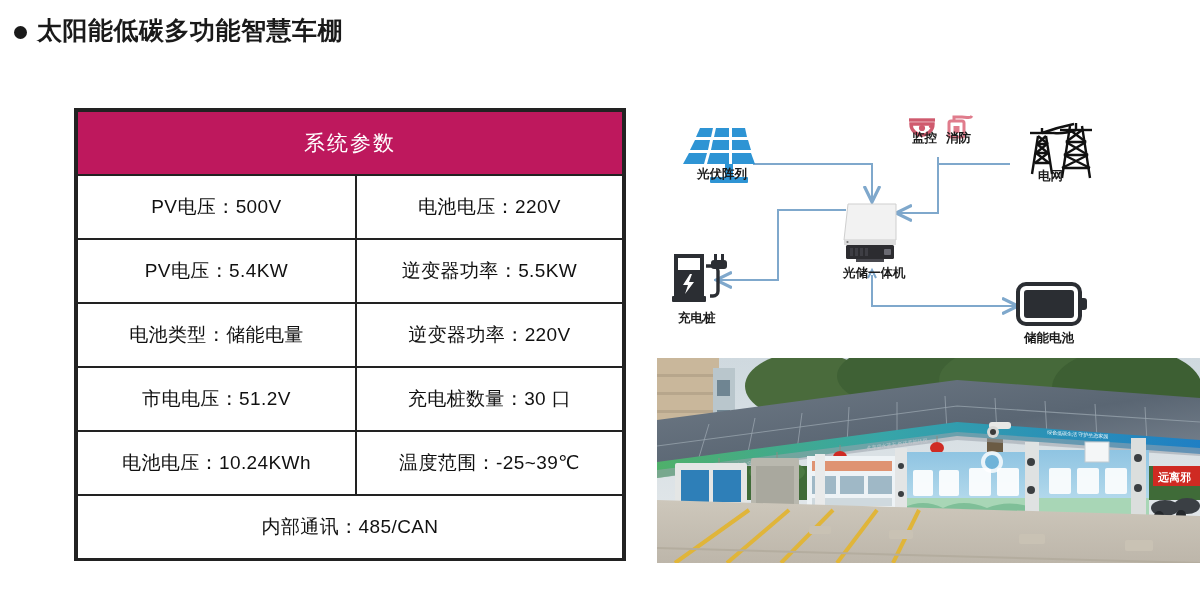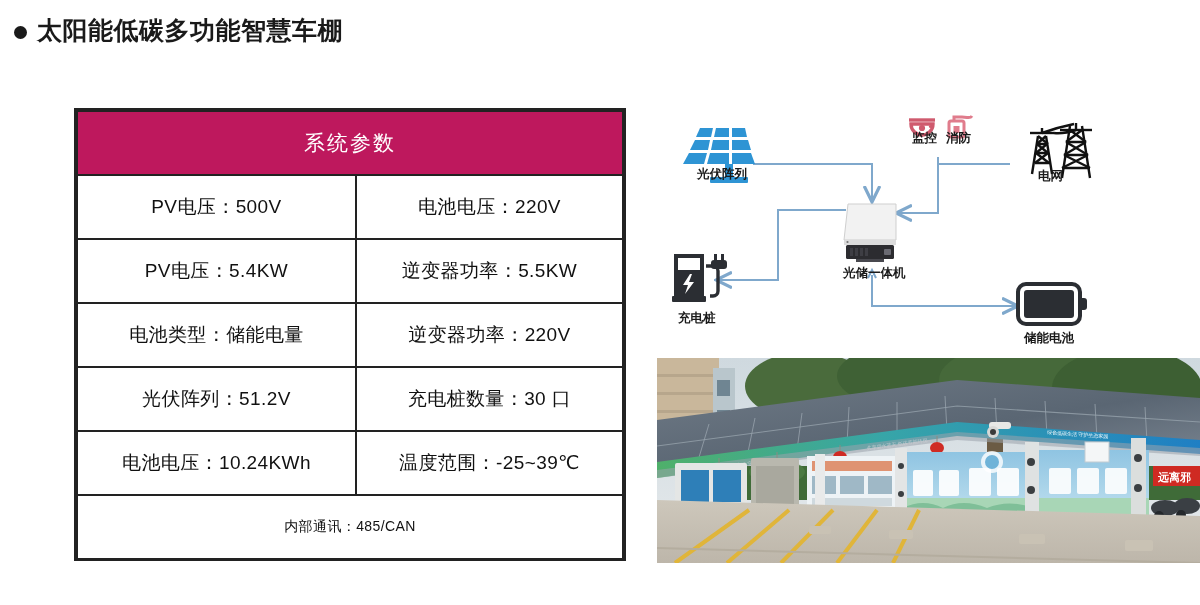--- a/index.html
+++ b/index.html
@@ -38,21 +38,21 @@
     font-size: 21px; font-weight: 400; text-align: center;
     height: 64px; letter-spacing: 2px;
     border: 2px solid #222;
   }
   .spec-table td.cell {
     border: 2px solid #222;
     text-align: center; vertical-align: middle;
     font-size: 19px; color: #111; height: 64px;
     letter-spacing: 0.4px; white-space: nowrap;
   }
-  .spec-table td.wide { font-size: 14px; }
+  .spec-table td.wide { font-size: 19px; }
 
   
   .diagram {
     position: absolute; left: 650px; top: 100px;
     width: 550px; height: 250px;
   }
   .diagram svg { display:block; }
 
   
   .photo {
@@ -84,21 +84,21 @@
         </tr>
         <tr>
           <td class="cell">PV电压：5.4KW</td>
           <td class="cell">逆变器功率：5.5KW</td>
         </tr>
         <tr>
           <td class="cell">电池类型：储能电量</td>
           <td class="cell">逆变器功率：220V</td>
         </tr>
         <tr>
-          <td class="cell">光伏阵列：51.2V</td>
+          <td class="cell">市电电压：51.2V</td>
           <td class="cell">充电桩数量：30 口</td>
         </tr>
         <tr>
           <td class="cell">电池电压：10.24KWh</td>
           <td class="cell">温度范围：-25~39℃</td>
         </tr>
         <tr>
           <td class="cell wide" colspan="2">内部通讯：485/CAN</td>
         </tr>
       </tbody>

